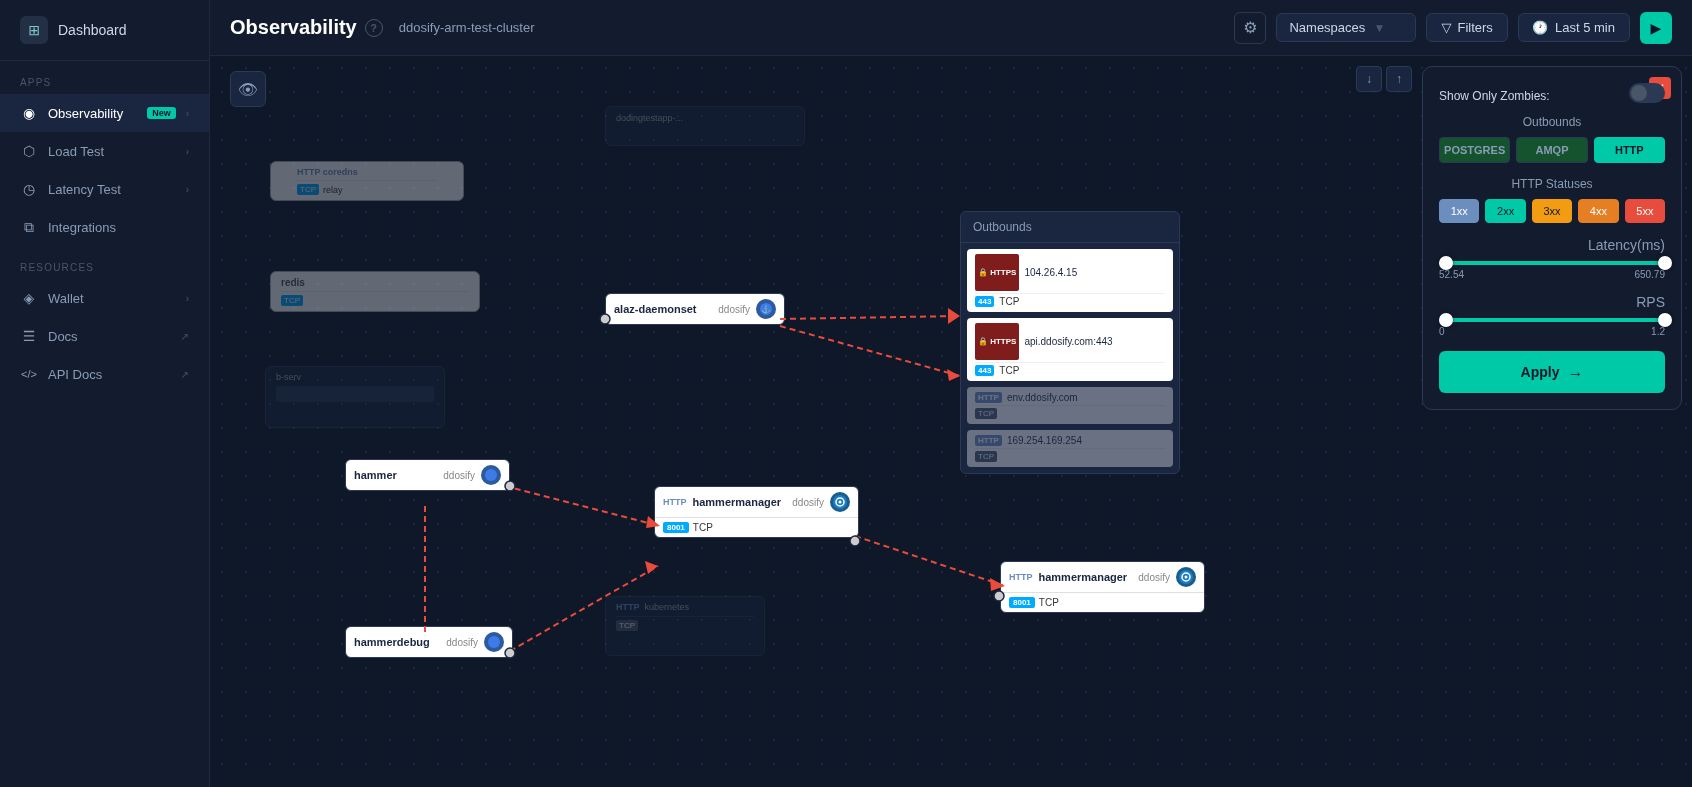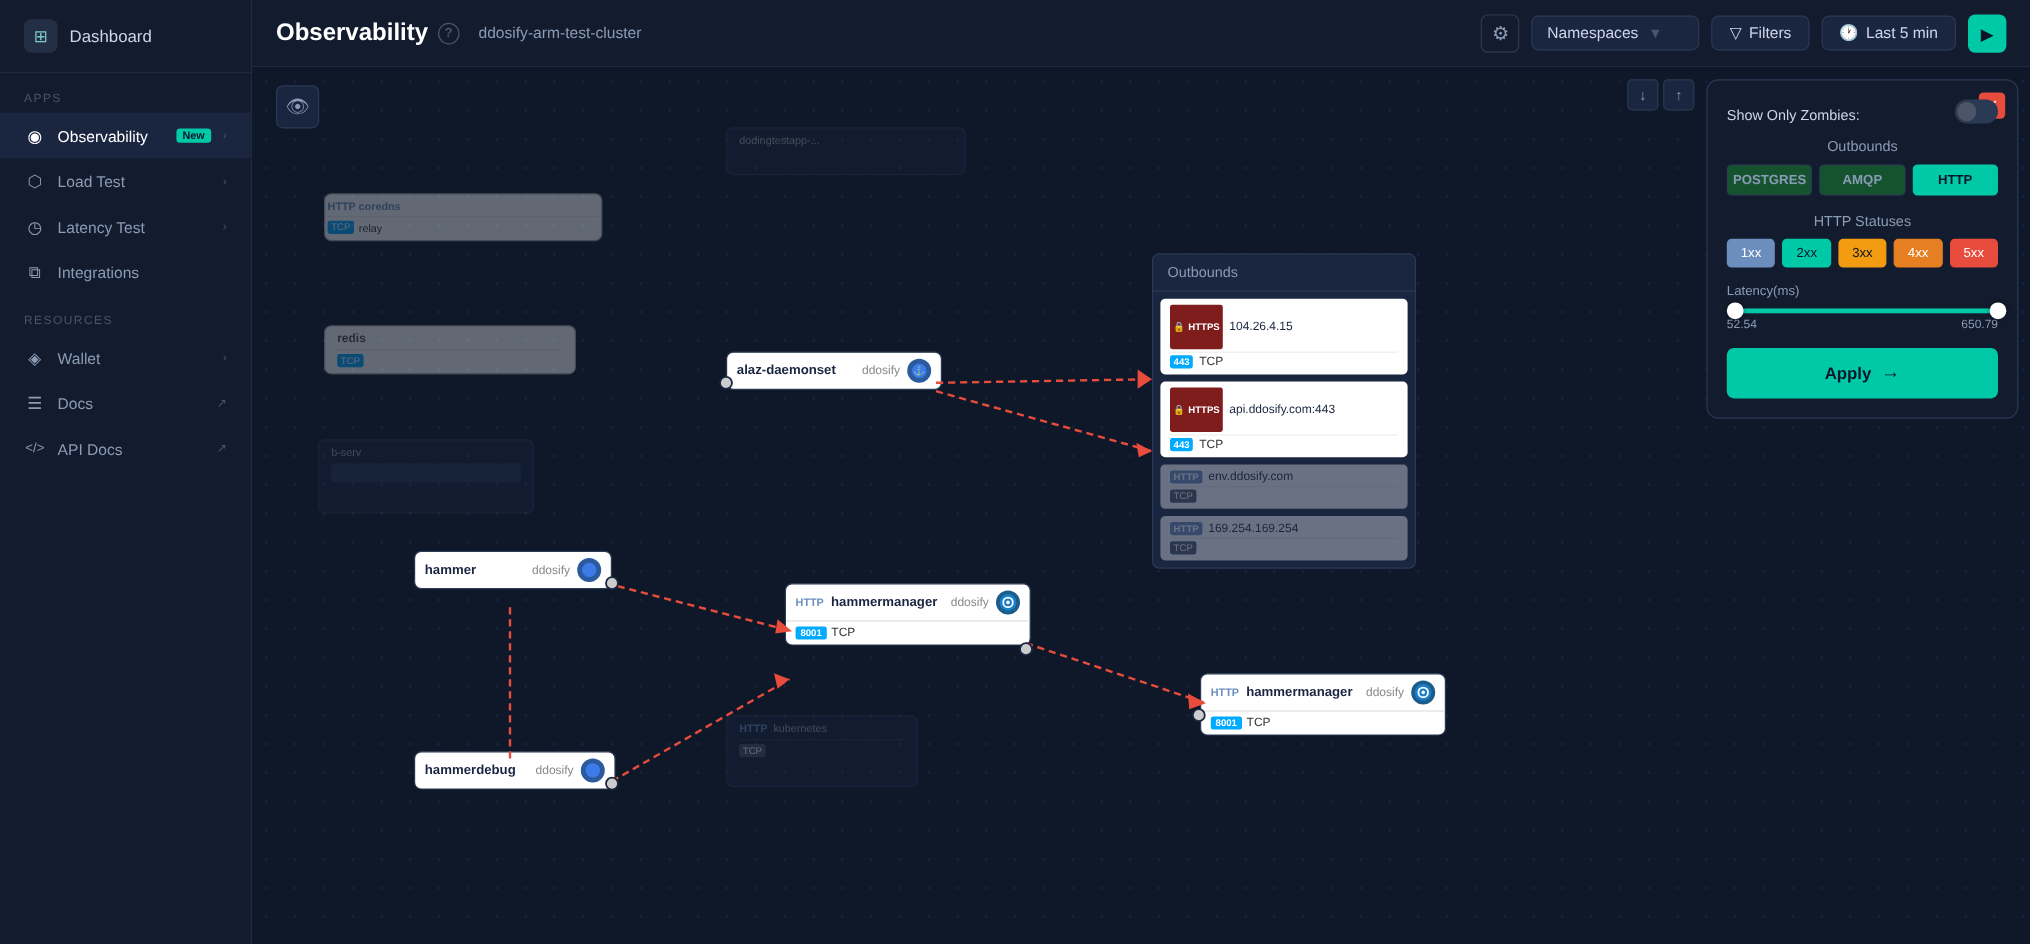--- a/index.html
+++ b/index.html
@@ -301,23 +301,23 @@
     .status-btn.active-1xx { background: #6c8ebf; color: #fff; border-color: #6c8ebf; }
     .status-btn.active-2xx { background: #00c9a7; color: #0a1628; border-color: #00c9a7; }
     .status-btn.active-3xx { background: #f39c12; color: #0a1628; border-color: #f39c12; }
     .status-btn.active-4xx { background: #e67e22; color: #fff; border-color: #e67e22; }
     .status-btn.active-5xx { background: #e74c3c; color: #fff; border-color: #e74c3c; }
 
     .slider-section {
       margin-bottom: 14px;
     }
     .slider-label {
-      font-size: 11px;
-      color: #8a9bb5;
-      text-align: left;
+      font-size: 14px;
+      color: #8a9bb5;
+      text-align: right;
       margin-bottom: 6px;
     }
     .slider-track {
       position: relative;
       height: 4px;
       background: #2a3a55;
       border-radius: 2px;
       margin: 8px 0 4px;
     }
     .slider-fill {
@@ -631,21 +631,21 @@
       <line x1="570" y1="270" x2="750" y2="320" stroke="#e74c3c" stroke-width="2" stroke-dasharray="6,4"></line>
       <polygon points="750,320 737,313 739,325" fill="#e74c3c"></polygon>
 
       <circle cx="395" cy="263" r="5" fill="#ccc" stroke="#1a2540" stroke-width="1.5"></circle>
       <circle cx="645" cy="485" r="5" fill="#ccc" stroke="#1a2540" stroke-width="1.5"></circle>
       <circle cx="789" cy="540" r="5" fill="#ccc" stroke="#1a2540" stroke-width="1.5"></circle>
       <circle cx="300" cy="430" r="5" fill="#ccc" stroke="#1a2540" stroke-width="1.5"></circle>
       <circle cx="300" cy="597" r="5" fill="#ccc" stroke="#1a2540" stroke-width="1.5"></circle>
     </svg>
 
-    <div class="node-dim" style="position:absolute;left:60px;top:105px;background:#fff;border-radius:6px;border:1.5px solid #aaa;padding:5px 2px;font-size:10px;color:#333;width:232px;">
+    <div class="node-dim" style="position:absolute;left:60px;top:105px;background:#fff;border-radius:6px;border:1.5px solid #aaa;padding:5px 26px;font-size:10px;color:#333;width:194px;">
       <div style="color:#6c8ebf;font-size:9px;font-weight:700;">HTTP coredns</div>
       <div style="display:flex;gap:4px;margin-top:3px;align-items:center;border-top:1px solid #eee;padding-top:3px;">
           <span style="background:#00aaff;color:#fff;font-size:8px;padding:1px 3px;border-radius:2px;">TCP</span>
           <span style="font-size:9px;">relay</span>
         </div>
     </div>
     <div class="node-dim" style="position:absolute;left:60px;top:215px;background:#fff;border-radius:6px;border:1.5px solid #aaa;padding:5px 10px;font-size:10px;color:#333;width:210px;">
       <div style="color:#555;font-size:10px;font-weight:600;">redis</div>
       <div style="display:flex;gap:4px;margin-top:3px;align-items:center;border-top:1px solid #eee;padding-top:3px;">
           <span style="background:#00aaff;color:#fff;font-size:8px;padding:1px 3px;border-radius:2px;">TCP</span>
@@ -823,19 +823,31 @@
           <div class="slider-fill" style="left:0%;width:100%;"></div>
           <div class="slider-thumb" style="left:0%;"></div>
           <div class="slider-thumb" style="left:calc(100% - 7px);"></div>
         </div>
         <div class="slider-range-labels">
           <span>52.54</span>
           <span>650.79</span>
         </div>
       </div>
 
+      <div class="filter-section slider-section">
+        <div class="slider-label">RPS</div>
+        <div class="slider-track">
+          <div class="slider-fill" style="left:0%;width:100%;"></div>
+          <div class="slider-thumb" style="left:0%;"></div>
+          <div class="slider-thumb" style="left:calc(100% - 7px);"></div>
+        </div>
+        <div class="slider-range-labels">
+          <span>0</span>
+          <span>1.2</span>
+        </div>
+      </div>
 
       <button class="apply-btn">Apply</button>
     </div>
 
   </div>
 
 </div>
 
 </body></html>

